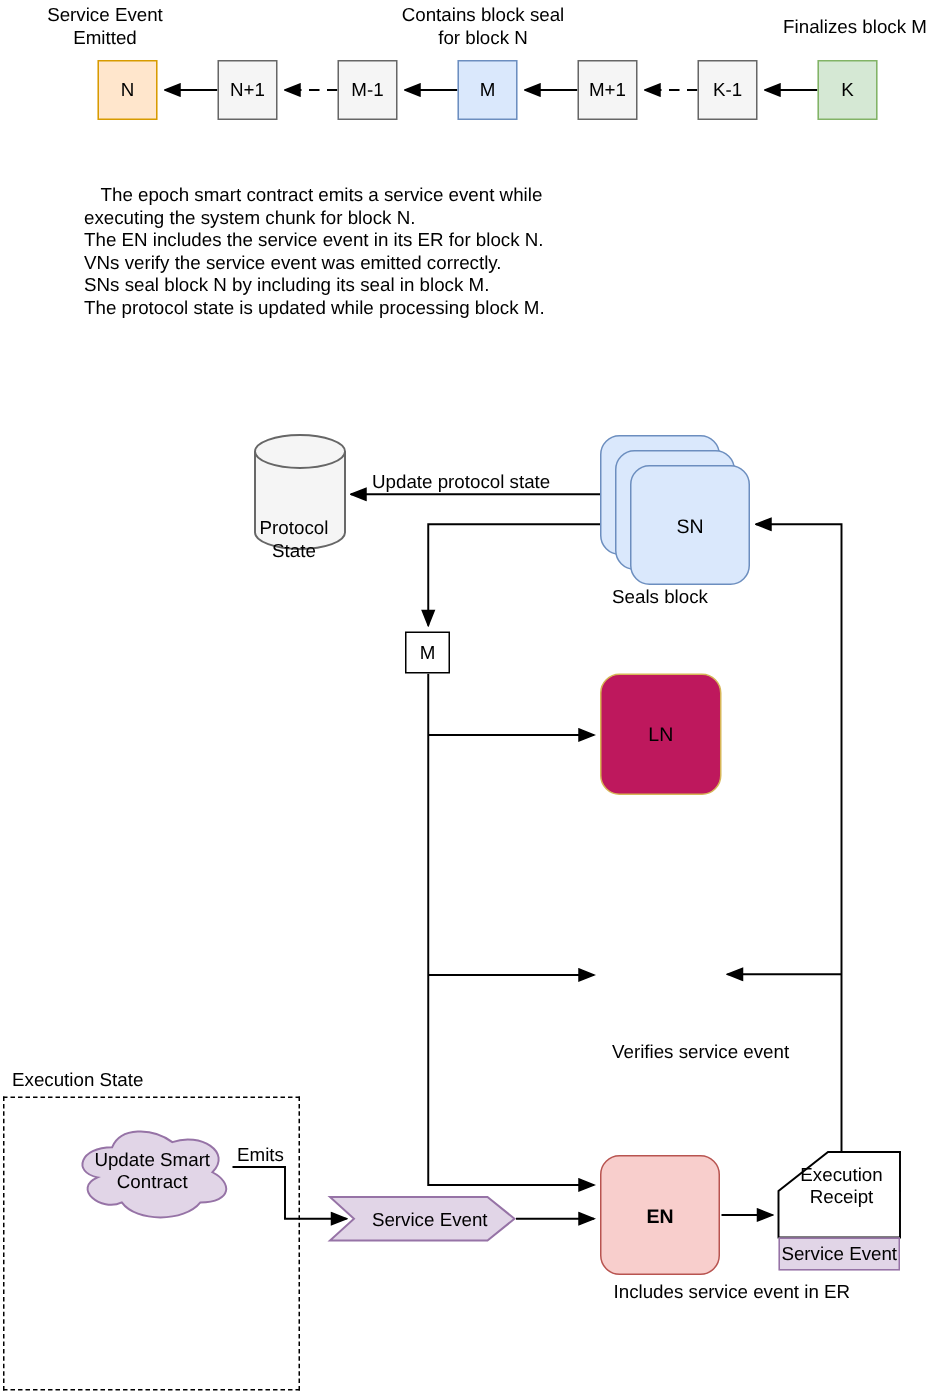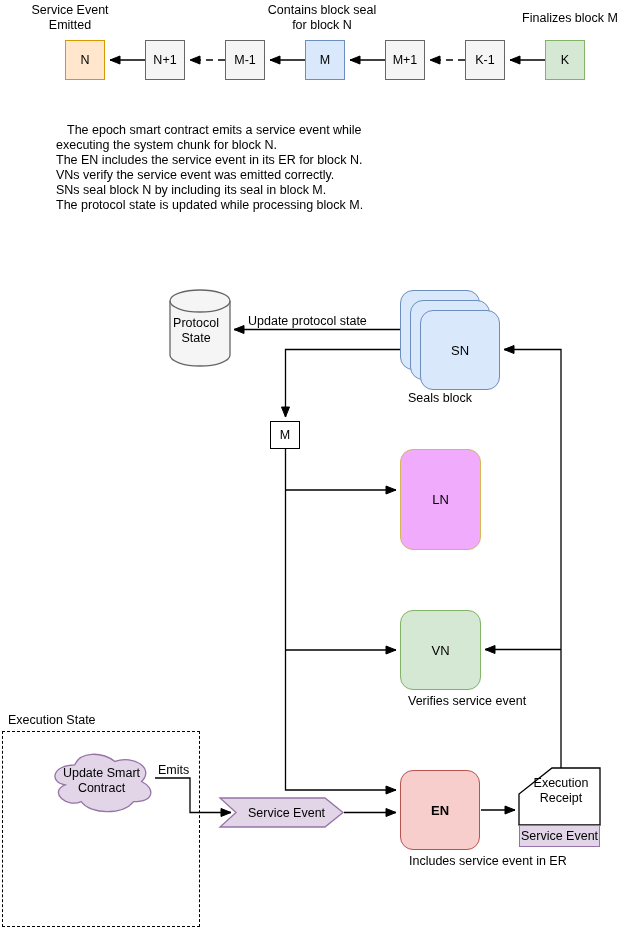--- a/index.html
+++ b/index.html
@@ -16,21 +16,21 @@
     font-size:12.5px;
   }
   .c-orange{background:#FFE6CC;border-color:#D79B00;}
   .c-blue{background:#DAE8FC;border-color:#6C8EBF;}
   .c-green{background:#D5E8D4;border-color:#82B366;}
   .node{
     position:absolute;z-index:2;box-sizing:border-box;border-radius:13px;
     display:flex;align-items:center;justify-content:center;font-size:13px;
   }
   .sn-layer{width:80px;height:80px;background:#DAE8FC;border:1.3px solid #6C8EBF;}
-  .n-yellow{width:81px;height:101px;background:#f0abfc;border:1px solid #D6B656;}
+  .n-yellow{width:81px;height:81px;background:#be185d;border:1px solid #D6B656;}
   .n-green{width:81px;height:80px;background:#D5E8D4;border:1px solid #82B366;}
   .n-red{width:80px;height:80px;background:#F8CECC;border:1px solid #B85450;}
   .m-box{
     position:absolute;z-index:2;left:270px;top:421px;width:30px;height:28px;box-sizing:border-box;
     border:1px solid #000;background:#fff;display:flex;align-items:center;justify-content:center;font-size:12.5px;
   }
   .tag{
     position:absolute;z-index:2;left:519px;top:825px;width:81px;height:22px;box-sizing:border-box;
     background:#E1D5E7;border:1px solid #9673A6;display:flex;align-items:center;justify-content:center;font-size:12.5px;
   }
@@ -106,34 +106,33 @@
   <div class="chain-block" style="left:465px;">K-1</div>
   <div class="chain-block c-green" style="left:545px;">K</div>
 
   <div class="para">The epoch smart contract emits a service event while
 executing the system chunk for block N.
 The EN includes the service event in its ER for block N.
 VNs verify the service event was emitted correctly.
 SNs seal block N by including its seal in block M.
 The protocol state is updated while processing block M.</div>
 
-  <div class="lbl ctr" style="left:170px;top:316px;width:52px;">Protocol
+  <div class="lbl ctr" style="left:170px;top:345px;width:52px;">Protocol
 State</div>
 
   <div class="lbl" style="left:248px;top:314px;">Update protocol state</div>
 
   <div class="node sn-layer" style="left:400px;top:290px;"></div>
   <div class="node sn-layer" style="left:410px;top:300px;"></div>
   <div class="node sn-layer" style="left:420px;top:310px;">SN</div>
   <div class="lbl ctr" style="left:380px;top:391px;width:120px;">Seals block</div>
 
   <div class="m-box">M</div>
 
   <div class="node n-yellow" style="left:400px;top:449px;">LN</div>
-  <div class="node n-green" style="left:400px;top:610px;">VN</div>
   <div class="lbl" style="left:408px;top:694px;">Verifies service event</div>
   <div class="node n-red" style="left:400px;top:770px;font-weight:bold;">EN</div>
   <div class="lbl" style="left:409px;top:854px;">Includes service event in ER</div>
 
   <div class="lbl ctr" style="left:522px;top:776px;width:78px;line-height:15px;">Execution
 Receipt</div>
   <div class="tag">Service Event</div>
 
   <div class="dashed-box"></div>
   <div class="lbl" style="left:8px;top:713px;">Execution State</div>

